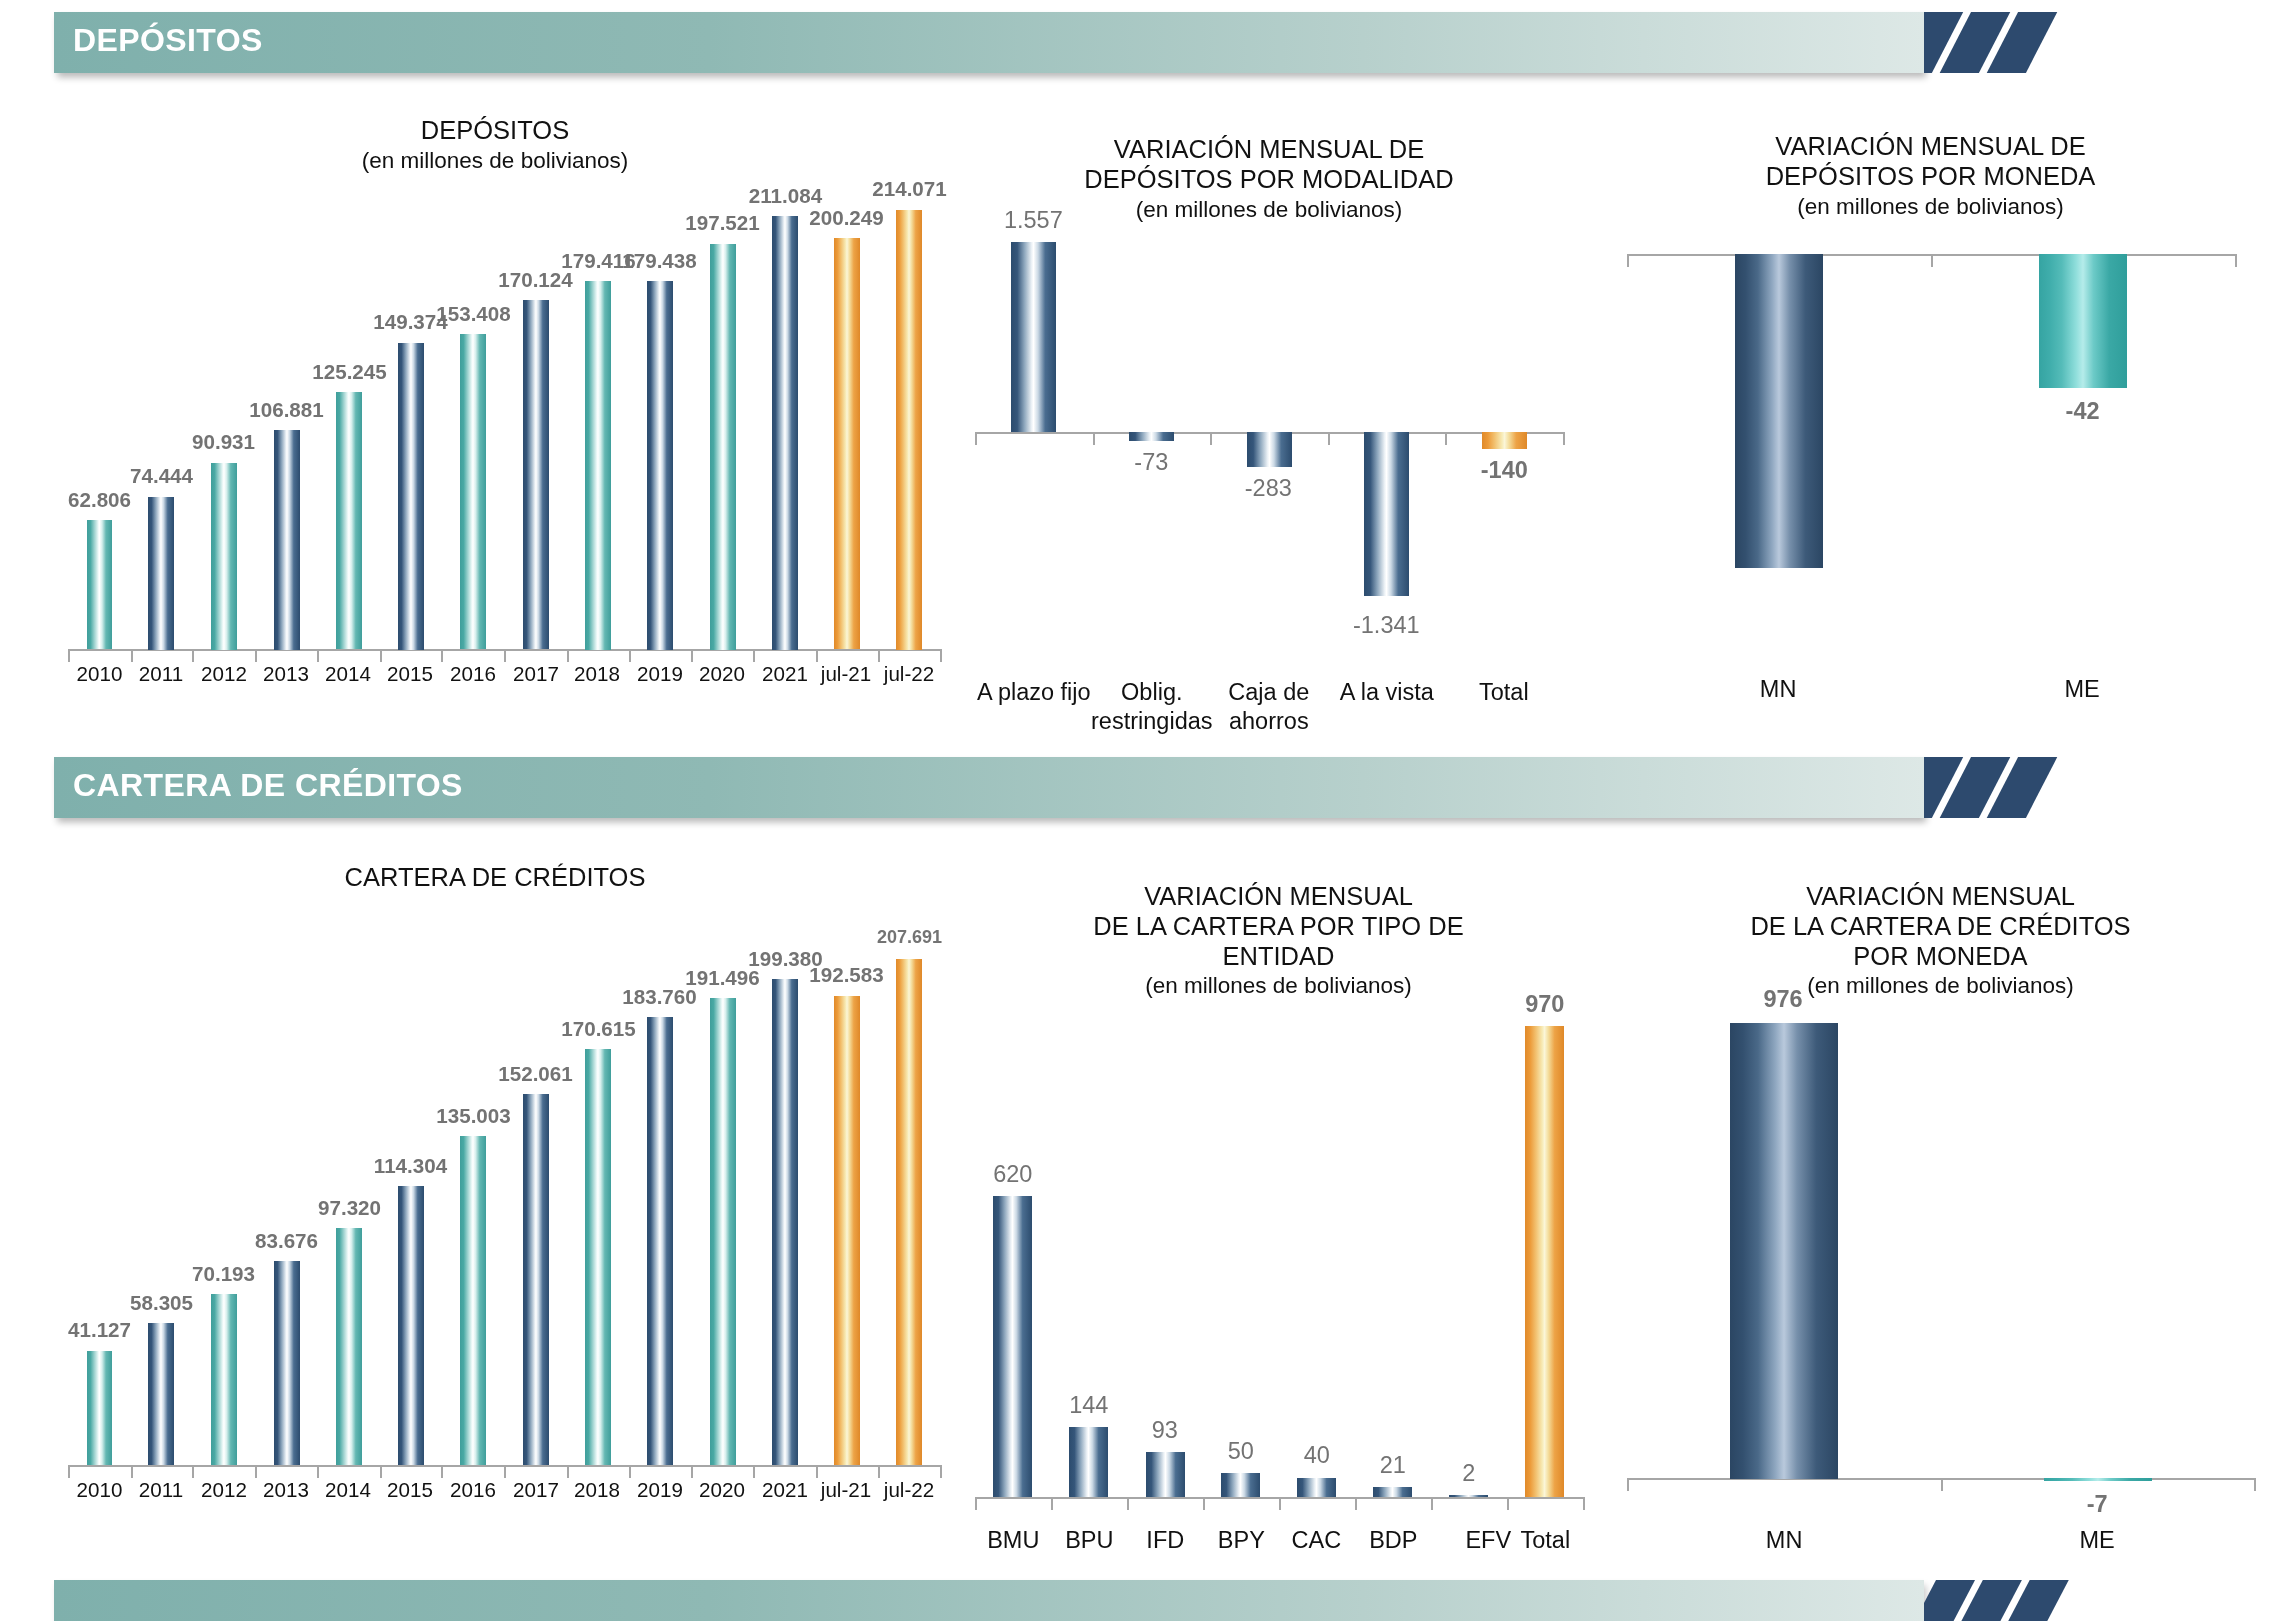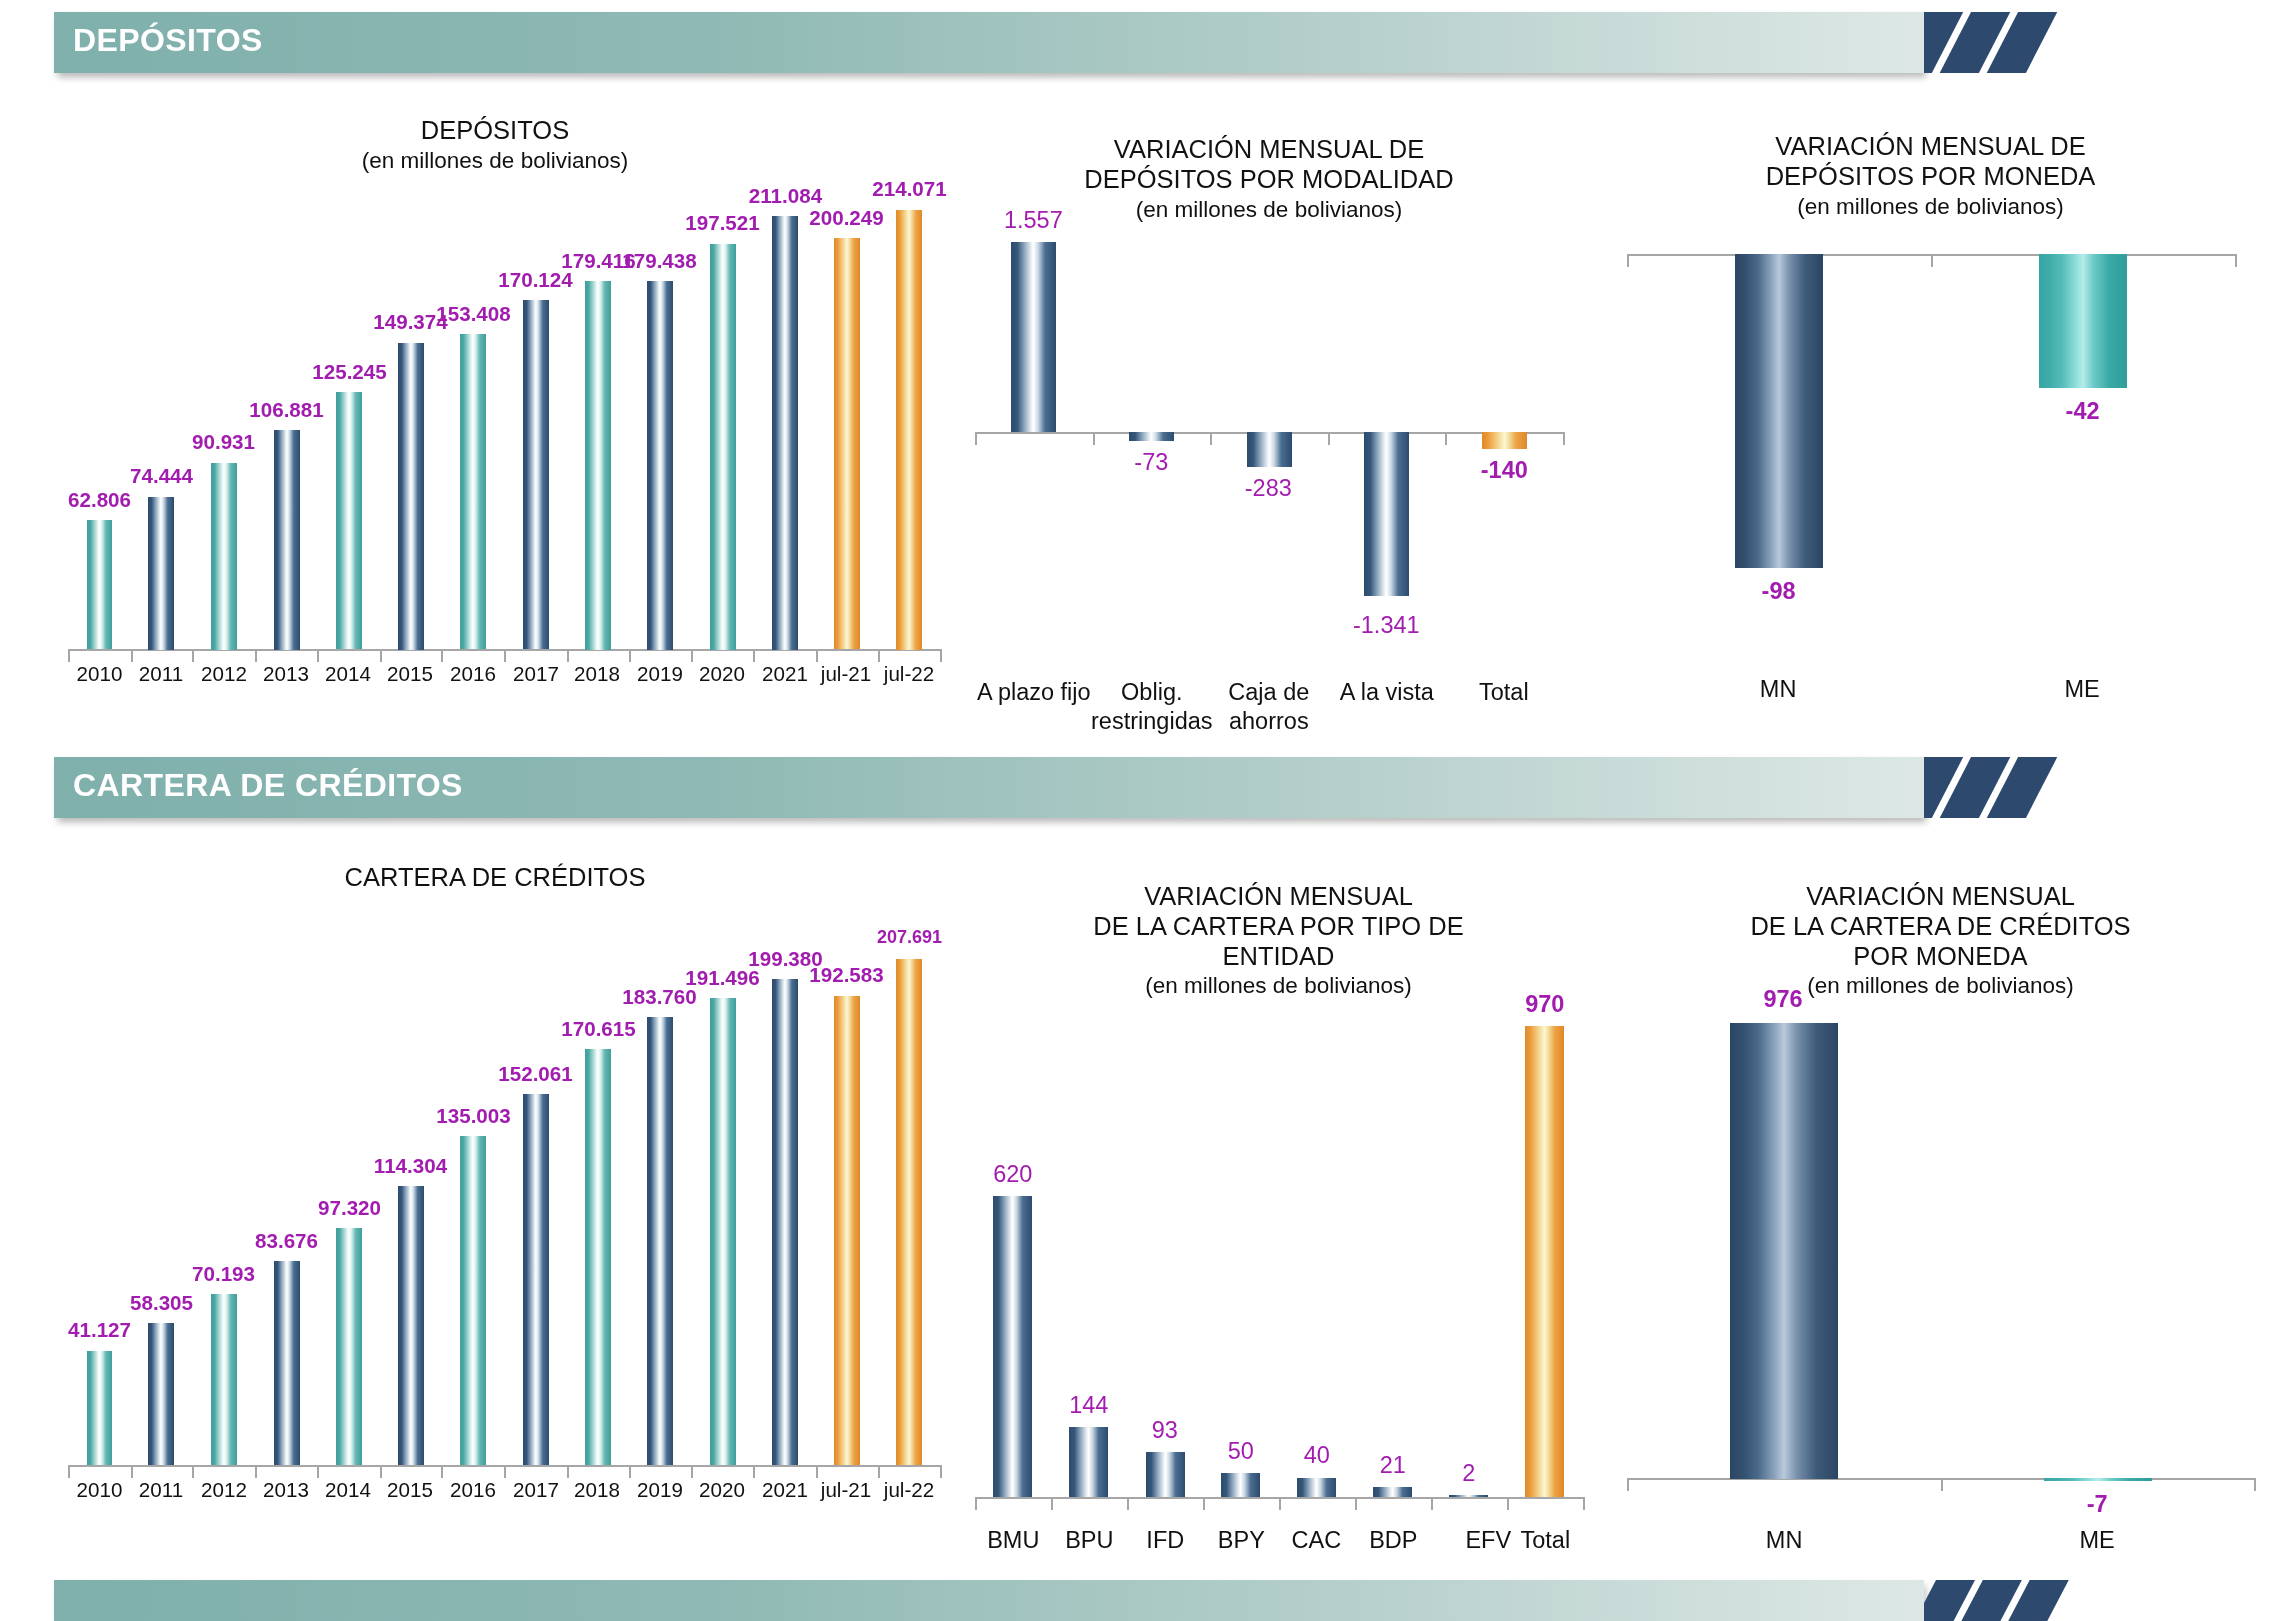--- a/index.html
+++ b/index.html
@@ -68,21 +68,21 @@
       #2b4663 0%, #33506f 12%, #4a6988 26%, #8fa7c0 42%, #b9c9dc 50%,
       #7790ab 62%, #3d5a79 80%, #2b4663 100%);
   }
   .bar.tealdeep{
     background:linear-gradient(to right,
       #35a4a2 0%, #3fadab 12%, #55bcb9 26%, #8fdedb 42%, #b5ecea 50%,
       #6ccac7 62%, #3aa8a5 80%, #2f9e9b 100%);
   }
 
   .dlabel{
-    position:absolute;font-size:20.6px;font-weight:bold;color:#a21caf;
+    position:absolute;font-size:20.6px;font-weight:bold;color:#737373;
     white-space:nowrap;text-align:center;
   }
   .dlabel.plain{font-weight:normal;}
   .xlabel{
     position:absolute;font-size:20.6px;color:#111;white-space:pre-line;
     text-align:center;line-height:1.22;
   }
   .tick{position:absolute;background:#a6a6a6;width:2px;}
   .zeroline{position:absolute;background:#a6a6a6;height:2px;}
 </style>
@@ -201,21 +201,20 @@
 <div class="chart" style="left:1607px;top:132px;width:647px;height:608px;">
   <div class="chart-title" style="width:647px;">VARIACIÓN MENSUAL DE
 DEPÓSITOS POR MONEDA</div>
   <div class="chart-sub" style="width:647px;">(en millones de bolivianos)</div>
   <div class="plot" id="plot-2" style="position:absolute;left:19.6px;top:90px;width:608px;height:500px;">
       <div class="zeroline" style="left: 0px; width: 608px; top: 32px;"></div>
       <div class="tick" style="left: 0px; top: 32px; height: 12.7px;"></div>
       <div class="tick" style="left: 304px; top: 32px; height: 12.7px;"></div>
       <div class="tick" style="left: 608px; top: 32px; height: 12.7px;"></div>
       <div class="bar navydeep" style="left: 108px; width: 88px; height: 314px; top: 32px;"></div>
-      <div class="dlabel" style="font-size: 23.5px; left: -152px; width: 608px; top: 356px;">-98</div>
       <div class="xlabel" style="font-size: 23.5px; left: -122px; width: 547px; top: 453px;">MN</div>
       <div class="bar tealdeep" style="left: 412px; width: 88px; height: 134px; top: 32px;"></div>
       <div class="dlabel" style="font-size: 23.5px; left: 152px; width: 608px; top: 176px;">-42</div>
       <div class="xlabel" style="font-size: 23.5px; left: 182px; width: 547px; top: 453px;">ME</div>
     </div>
 </div>
 
 <div class="banner-wrap" style="top:745px;">
   <div class="banner"></div>
   <div class="banner-title">CARTERA DE CRÉDITOS</div>

